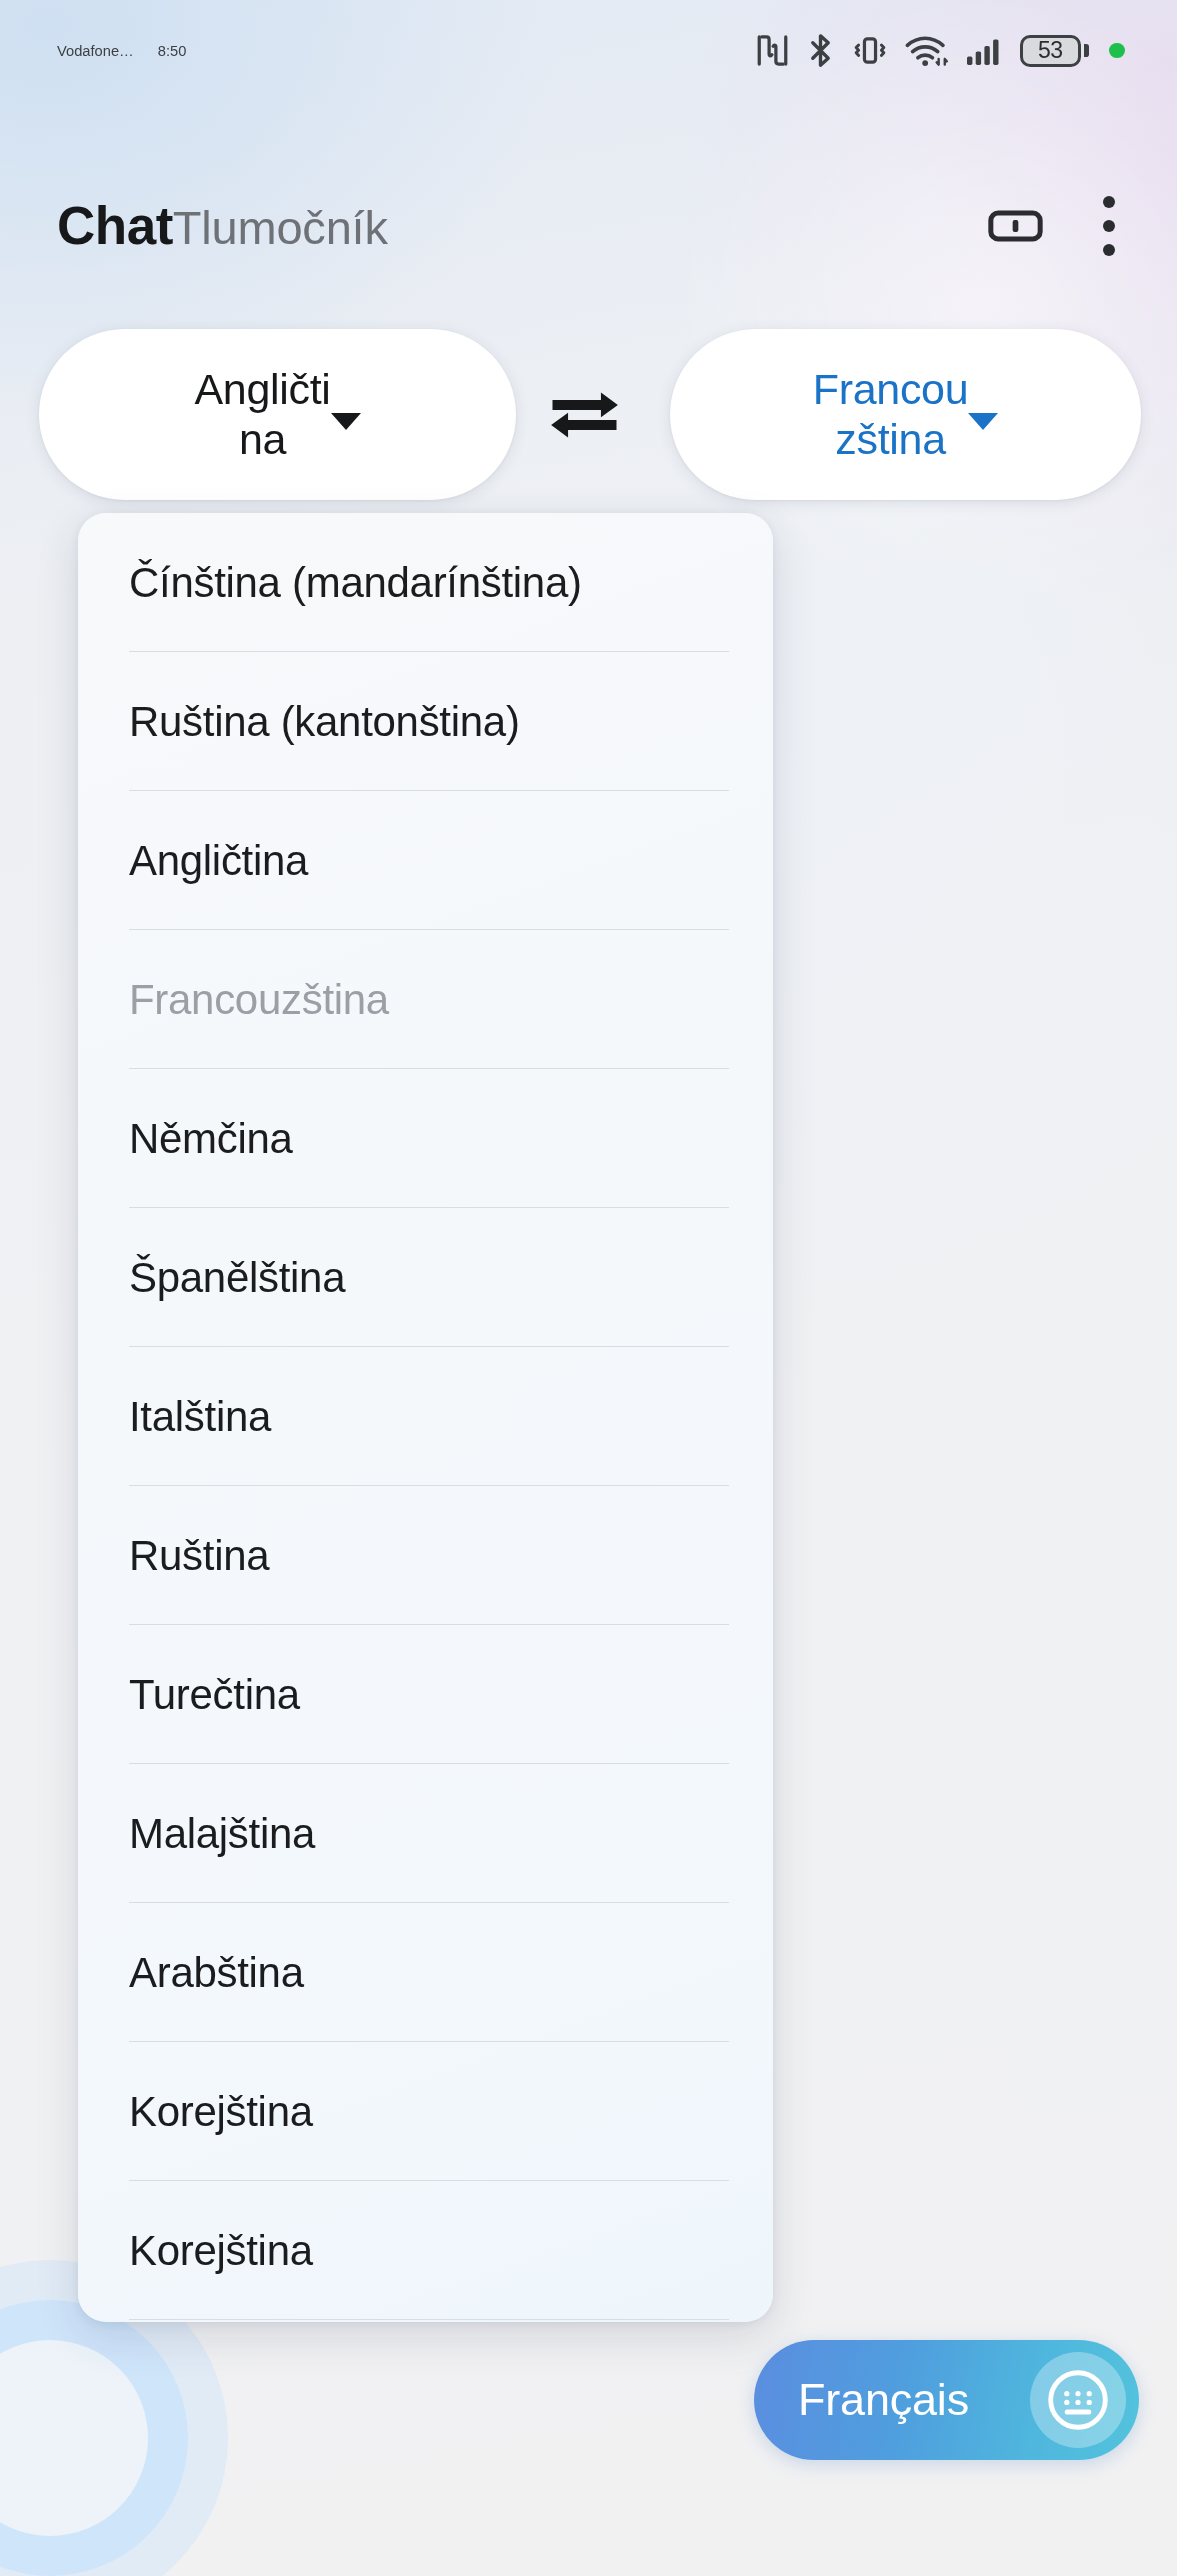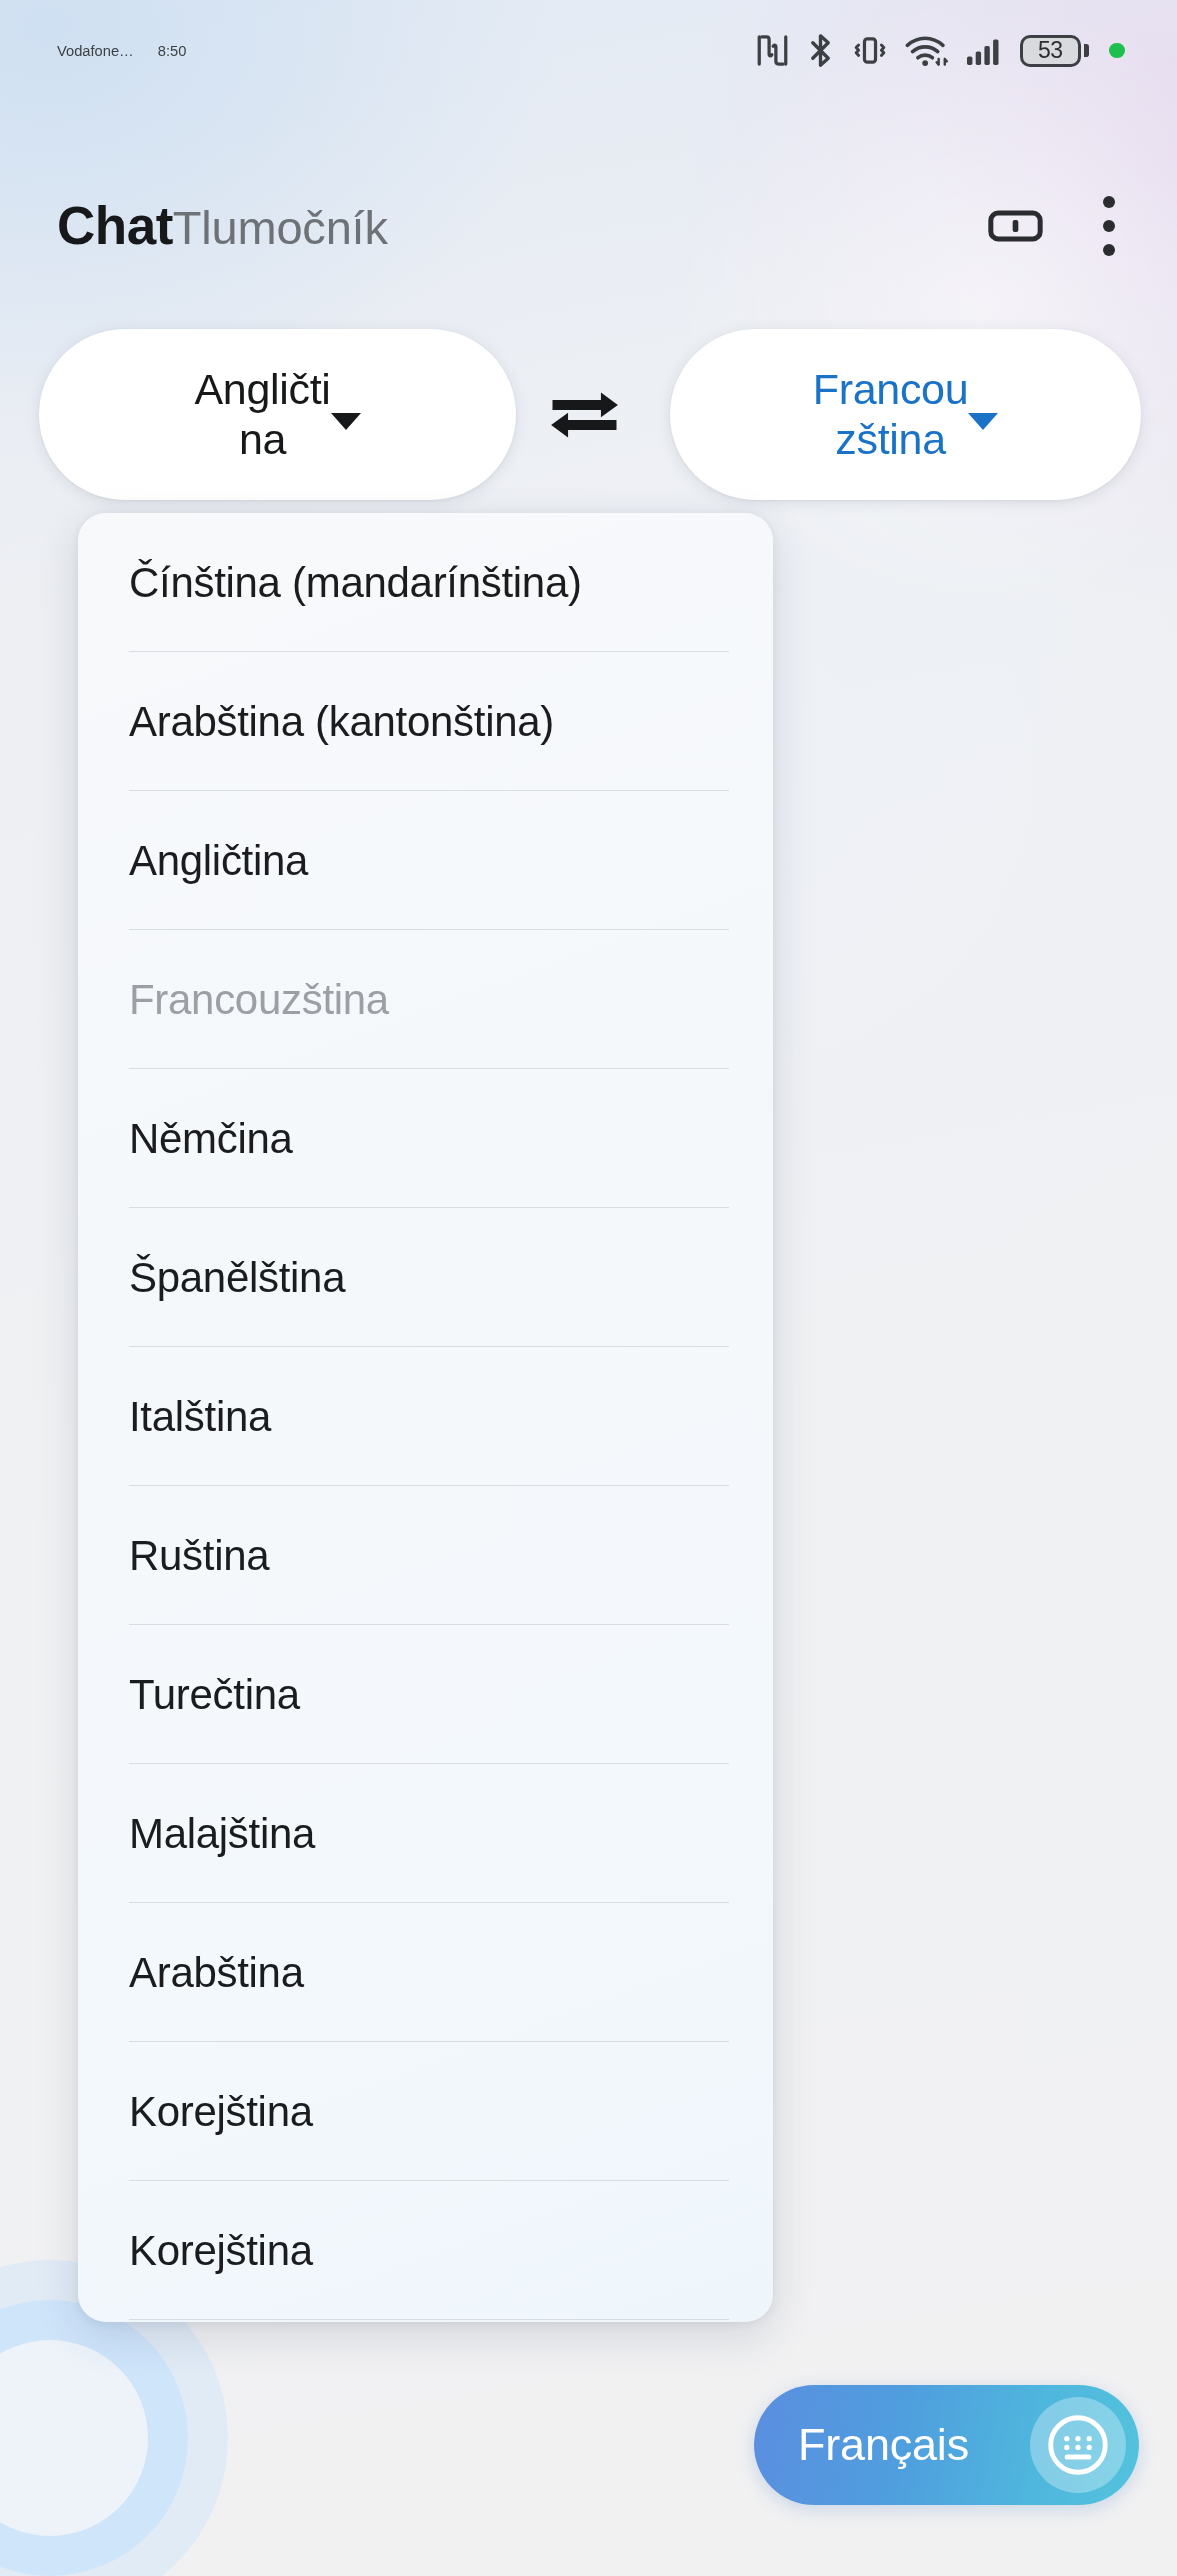--- a/index.html
+++ b/index.html
@@ -142,21 +142,20 @@
 
   
   #target-input-pill {
     position:absolute; left:754px; top:2340px;
     width:385px; height:120px;
     border-radius:60px;
     background:linear-gradient(100deg, #5b8ee0 0%, #4f9ede 38%, #4fb6dd 72%, #53c3dd 100%);
     display:flex; align-items:center; justify-content:flex-end;
     padding-right:13px;
     box-shadow:0 4.6px 18.4px rgba(60,120,190,.22);
-    margin-top:45px;
   }
   #target-input-label {
     position:absolute; left:44px; top:50%; transform:translateY(-50%);
     font-size:45px; color:#ffffff; letter-spacing:-0.2px; white-space:nowrap;
   }
   #keyboard-button {
     width:96px; height:96px; border-radius:50%;
     background:rgba(255,255,255,.30);
     display:flex; align-items:center; justify-content:center;
     flex:0 0 auto;
@@ -320,21 +319,21 @@
       </svg>
     </span>
   </div>
 
   <div id="language-dropdown">
       <div class="dropdown-item">
         <span class="dropdown-item-label">Čínština (mandarínština)</span>
         <span class="dropdown-divider"></span>
       </div>
       <div class="dropdown-item">
-        <span class="dropdown-item-label">Arabština (kantonština)</span>
+        <span class="dropdown-item-label">Ruština (kantonština)</span>
         <span class="dropdown-divider"></span>
       </div>
       <div class="dropdown-item">
         <span class="dropdown-item-label">Angličtina</span>
         <span class="dropdown-divider"></span>
       </div>
       <div class="dropdown-item is-disabled">
         <span class="dropdown-item-label">Francouzština</span>
         <span class="dropdown-divider"></span>
       </div>

